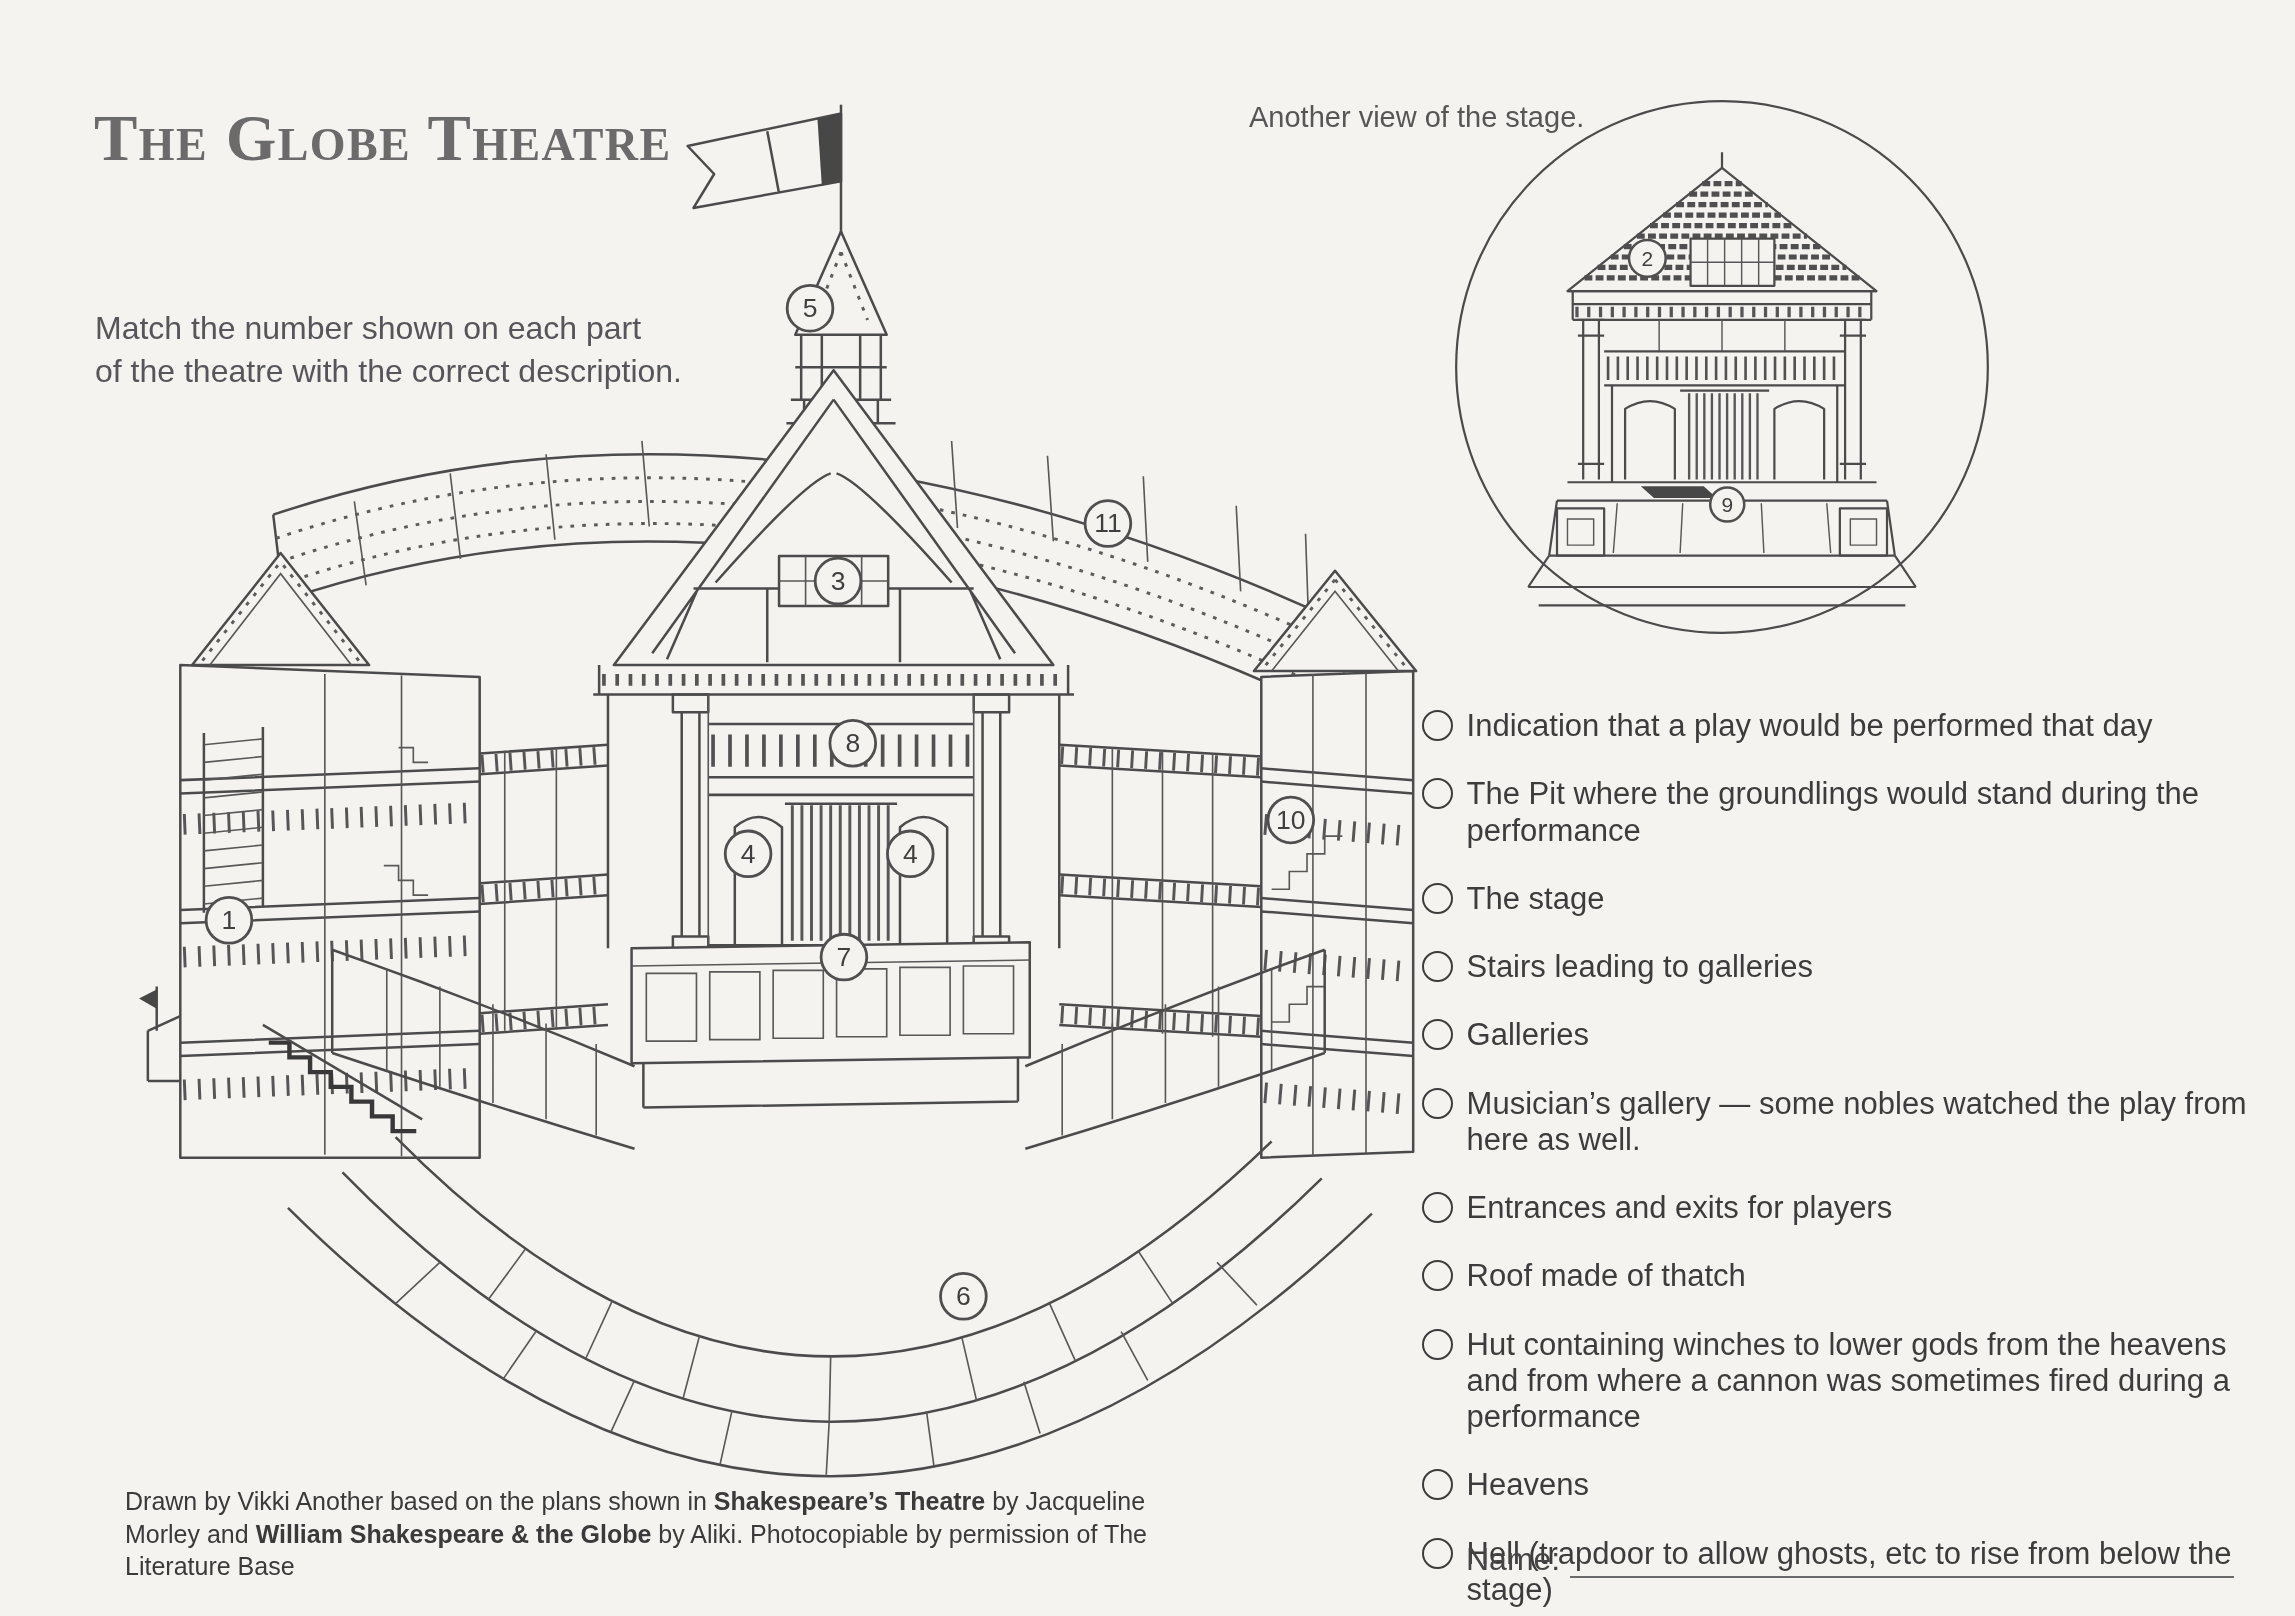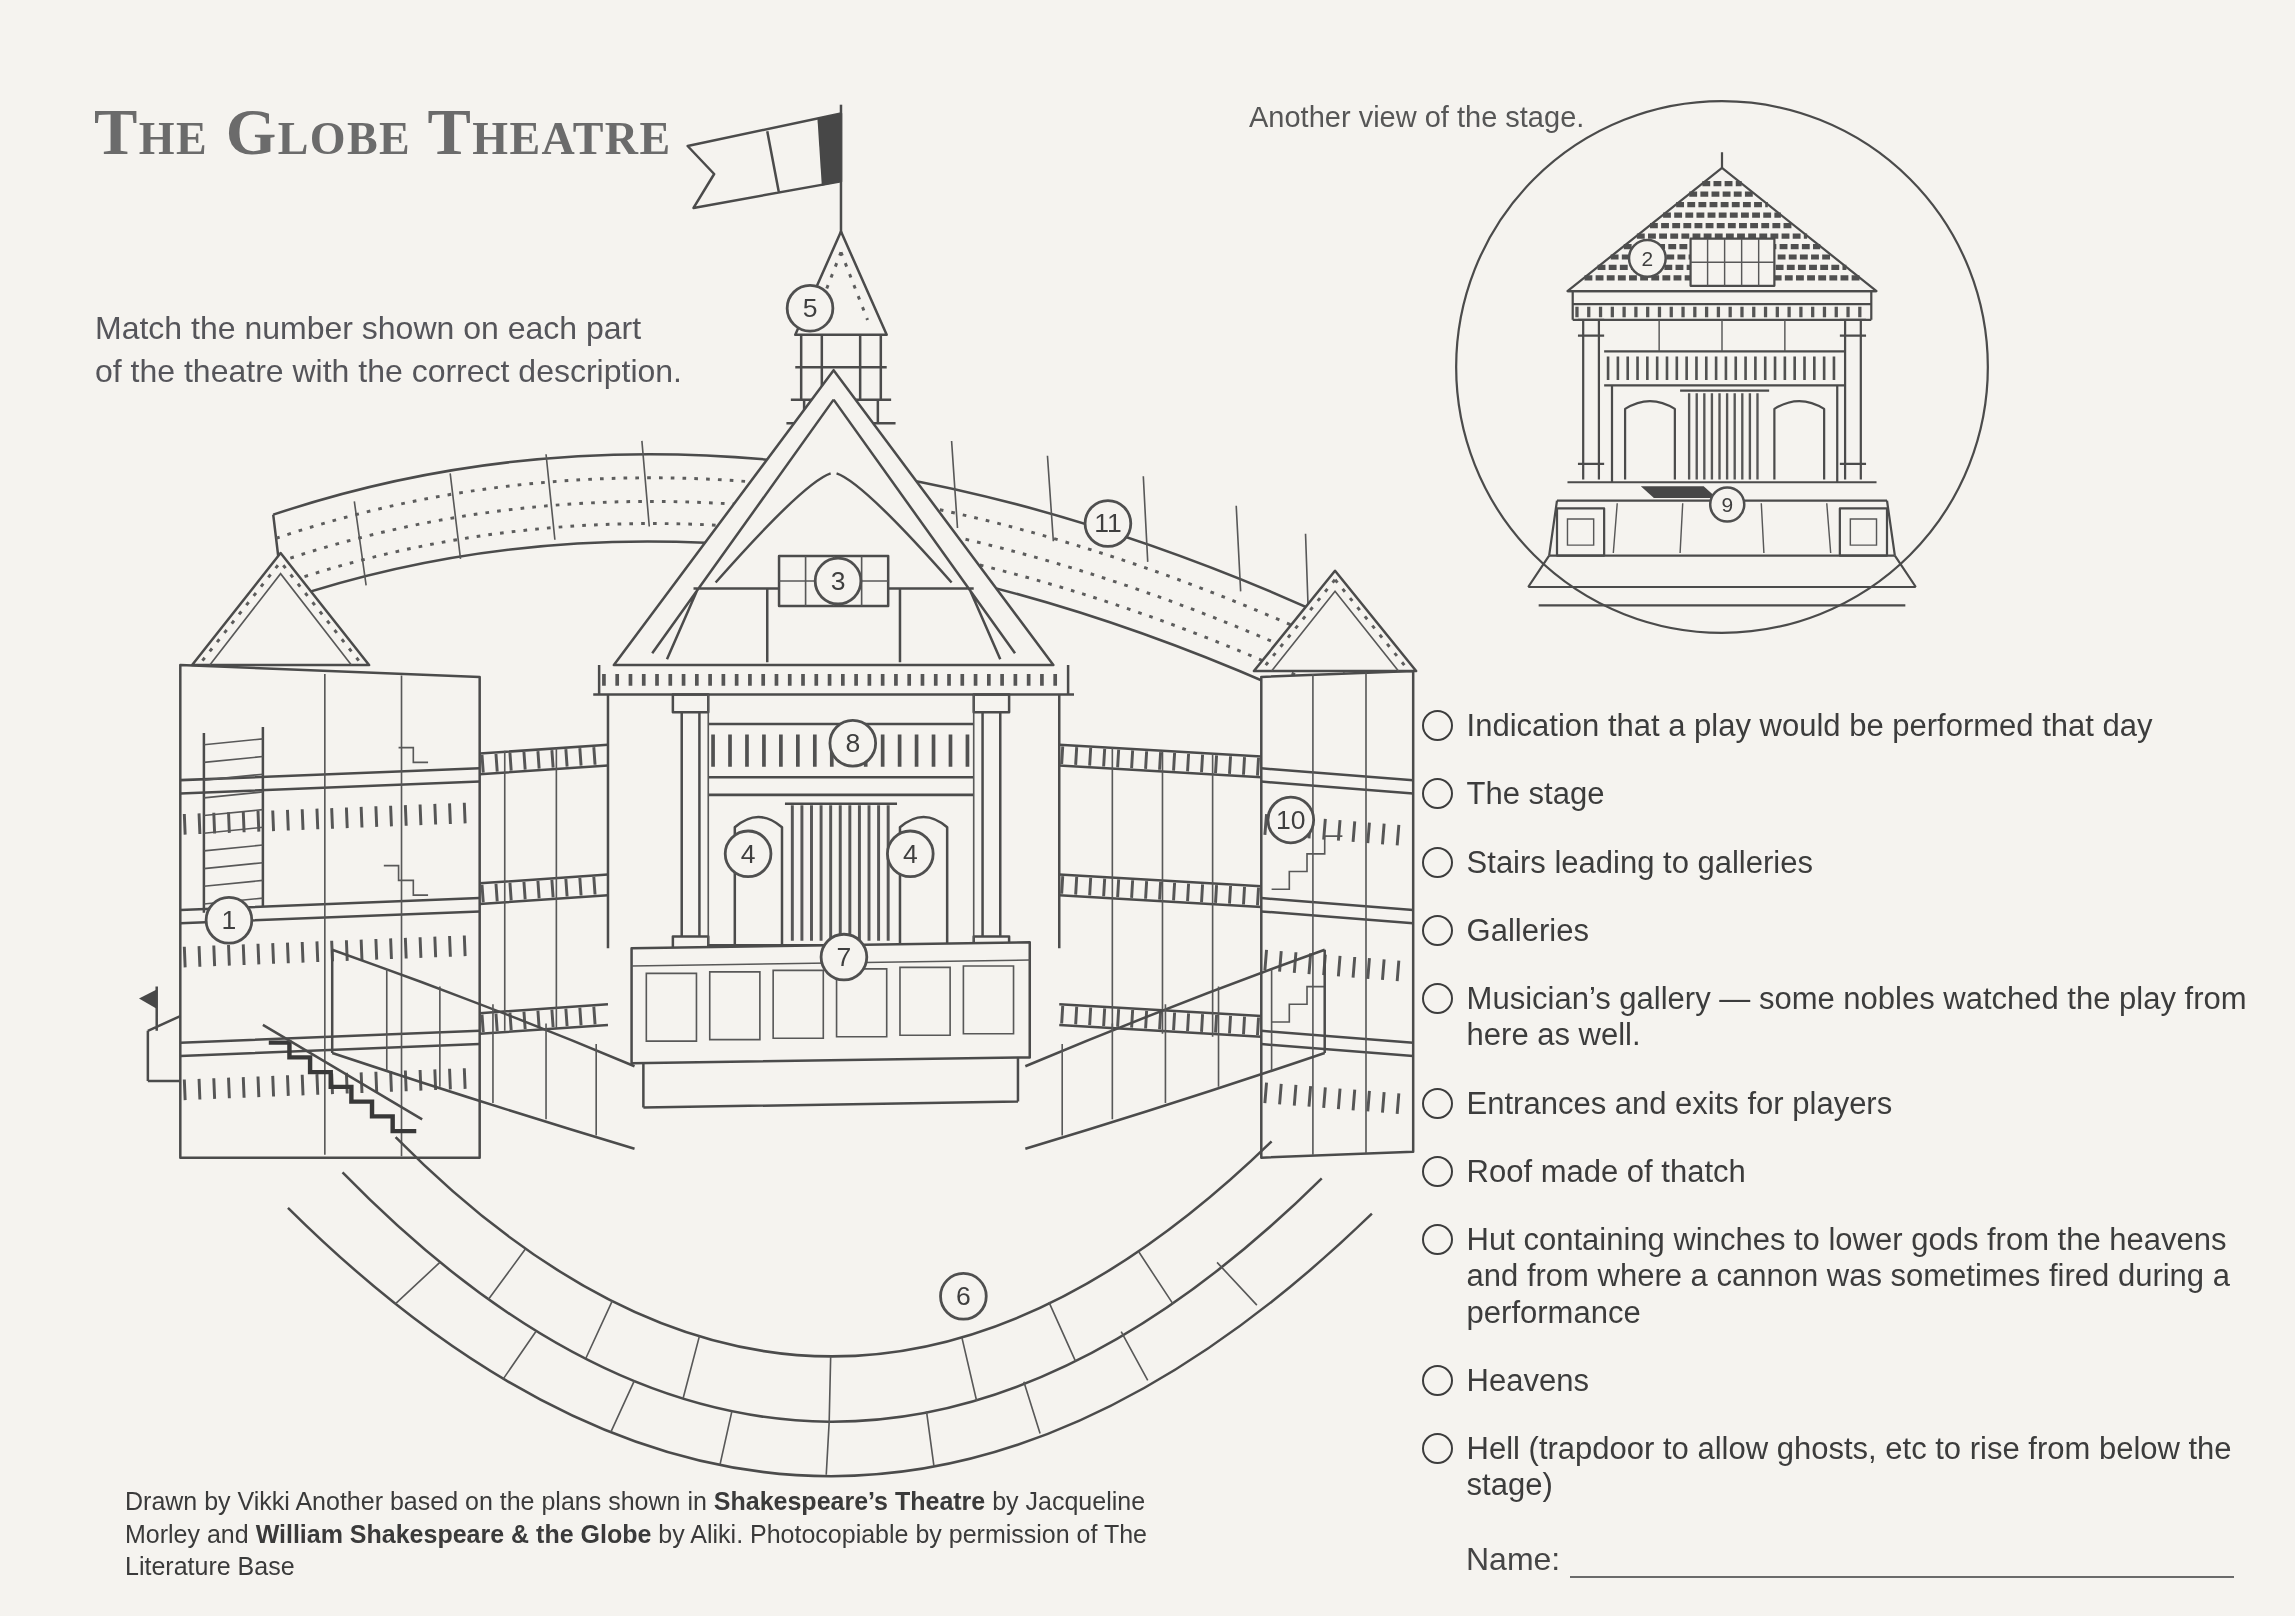--- a/index.html
+++ b/index.html
@@ -1,20 +1,20 @@
 <!DOCTYPE html>
 <html style="font-size:11px"><head>
 <meta charset="utf-8">
 <style>
   * { margin:0; padding:0; box-sizing:border-box; }
   body { background:#e8e6e2; }
   .page { position:relative; width:2295px; height:1617px; background:#f5f3ef;
           font-family:"Liberation Sans", sans-serif; color:#3f3f3f; overflow:hidden; }
 
-  .title-block { position:absolute; left:94px; top:96px; }
+  .title-block { position:absolute; left:94px; top:102px; }
   .title-line { display:block; font-family:"Liberation Serif", serif; font-variant:small-caps;
                 font-weight:700; font-size:65px; line-height:1.12; color:#6b6b6b; letter-spacing:1.4px; }
   .instructions { position:absolute; left:95px; top:307px; font-size:32px; line-height:1.34; color:#55555a; }
   .instructions span { display:block; }
 
   .inset-caption { position:absolute; left:1249px; top:101px; font-size:29px; color:#565656; }
   .inset-art { position:absolute; left:1447px; top:92px; width:550px; height:550px; }
   .main-art  { position:absolute; left:133px;  top:87px; width:1298px; height:1401px; }
 
   .match-list { position:absolute; left:1422px; top:708px; width:843px;
@@ -246,20 +246,24 @@
       </g>
   </svg>
 
   <div class="match-list">
     <div class="match-item">
       <span class="answer-circle"></span>
       <span class="match-text">Indication that a play would be performed that day</span>
     </div>
     <div class="match-item">
       <span class="answer-circle"></span>
+      <span class="match-text">The Pit where the groundlings would stand during the performance</span>
+    </div>
+    <div class="match-item">
+      <span class="answer-circle"></span>
       <span class="match-text">The stage</span>
     </div>
     <div class="match-item">
       <span class="answer-circle"></span>
       <span class="match-text">Stairs leading to galleries</span>
     </div>
     <div class="match-item">
       <span class="answer-circle"></span>
       <span class="match-text">Galleries</span>
     </div>

